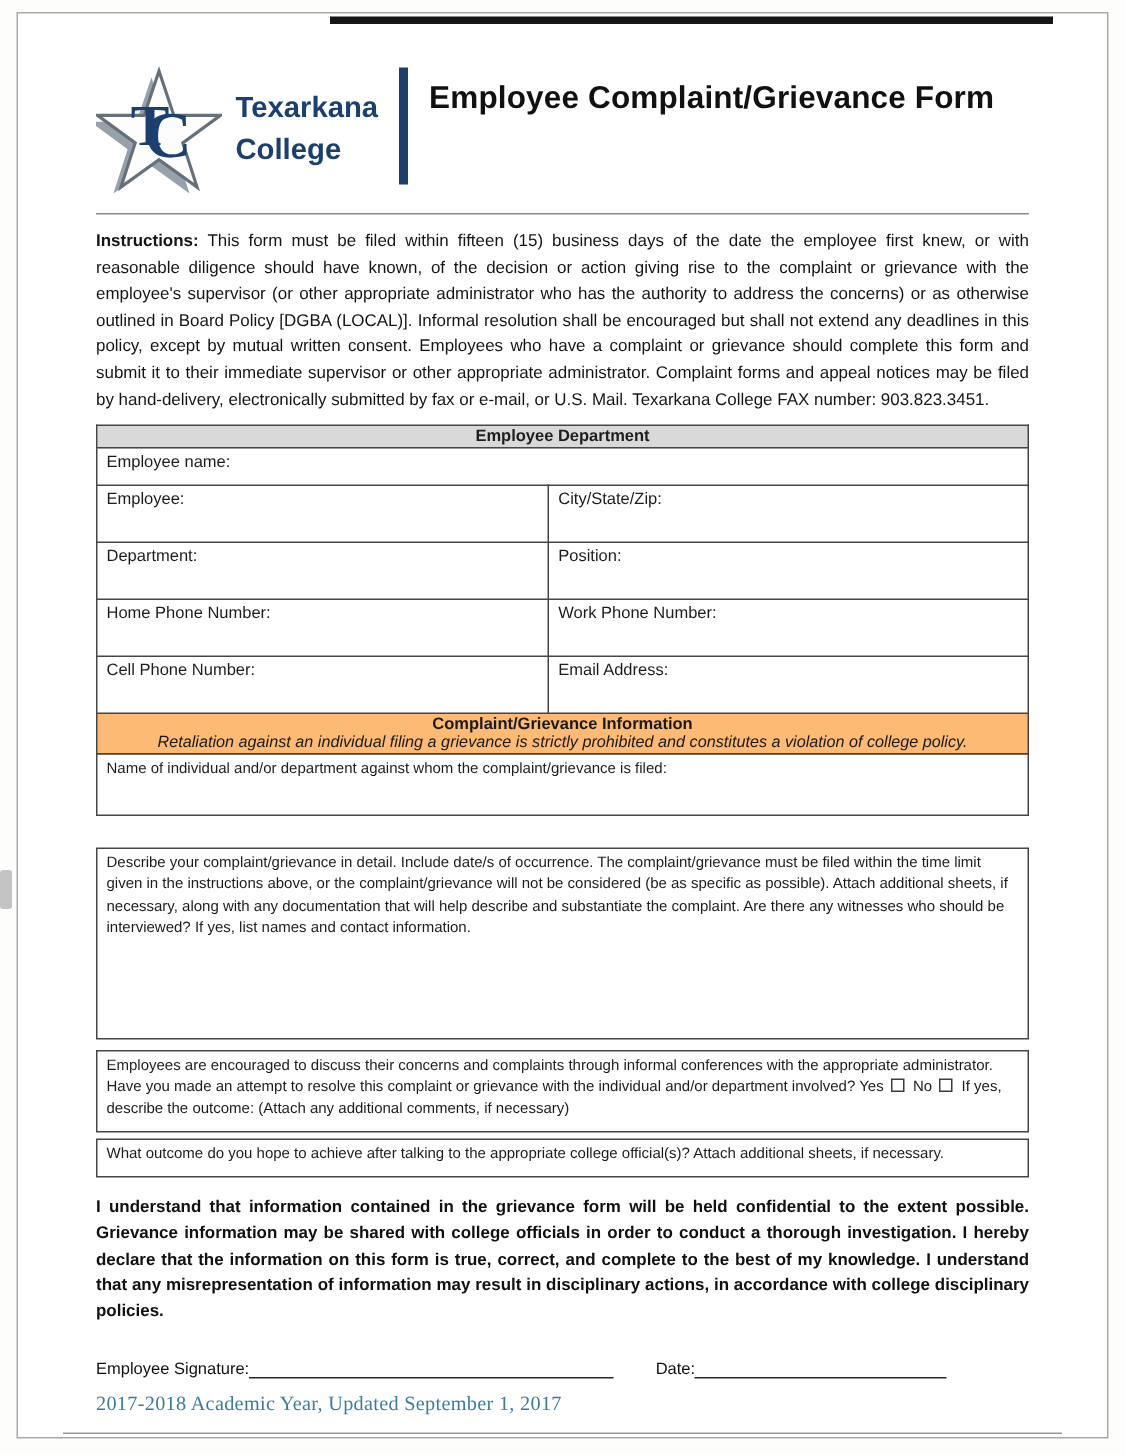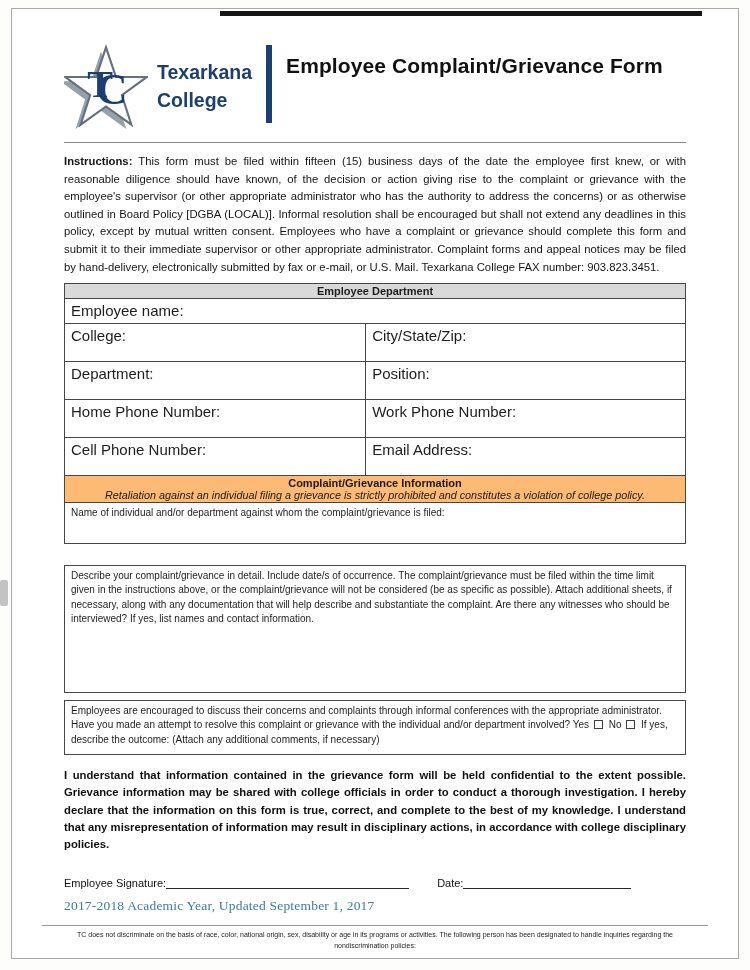--- a/index.html
+++ b/index.html
@@ -19,21 +19,21 @@
   .divider-bar { width:6px; height:78px; background:#1c3f70; margin:2px 14px 0 14px; }
   .form-title { font-size:21px; font-weight:bold; color:#111; margin-top:11px; letter-spacing:0.1px; }
   .header-rule { border:none; border-top:1px solid #8a8a8a; margin-top:13px; }
 
   
   .instructions { margin-top:10px; font-size:11.3px; line-height:1.56; text-align:justify; color:#151515; }
   .instructions b { font-weight:bold; }
 
   
   .emp-table { width:100%; border-collapse:collapse; margin-top:7px; }
-  .emp-table td { border:1px solid #464646; padding:3px 6px; vertical-align:top; font-size:15px; color:#1d1d1d; }
+  .emp-table td { border:1px solid #464646; padding:3px 6px; vertical-align:top; font-size:11px; color:#1d1d1d; }
   .emp-table td.band { background:#d9d9d9; text-align:center; font-weight:bold; font-size:11px; padding:1px 4px; }
   .row-name td { height:25px; }
   .row2 td { height:38px; }
   .emp-table td.colL { width:48.5%; }
 
   
   .cband { border:1px solid #464646; border-top:none; background:#fdba74; text-align:center; padding:1px 6px; }
   .cband-title { font-weight:bold; font-size:11px; }
   .cband-sub { font-style:italic; font-size:10.8px; }
   .cbox { border:1px solid #464646; padding:3px 6px; font-size:10px; line-height:1.42; color:#1d1d1d; }
@@ -94,21 +94,21 @@
         <tr>
       <td colspan="2" class="band">Employee Department</td>
     </tr>
     <tr class="row-name">
       <td colspan="2">
         <span>Employee name:</span>
       </td>
     </tr>
     <tr class="row2">
       <td class="colL">
-        <span>College:</span>
+        <span>Employee:</span>
       </td>
       <td>
         <span>City/State/Zip:</span>
       </td>
     </tr>
     <tr class="row2">
       <td class="colL">
         <span>Department:</span>
       </td>
       <td>
@@ -149,20 +149,23 @@
 
   <div class="cbox box-resolve">
     <span>Employees are encouraged to discuss their concerns and complaints through informal conferences with the appropriate administrator. Have you made an attempt to resolve this complaint or grievance with the individual and/or department involved?</span>
     <span>Yes</span>
     <span class="checkbox"></span>
     <span>No</span>
     <span class="checkbox"></span>
     <span>If yes, describe the outcome: (Attach any additional comments, if necessary)</span>
   </div>
 
+  <div class="cbox box-outcome">
+    <span>What outcome do you hope to achieve after talking to the appropriate college official(s)? Attach additional sheets, if necessary.</span>
+  </div>
 
   <p class="ack">I understand that information contained in the grievance form will be held confidential to the extent possible. Grievance information may be shared with college officials in order to conduct a thorough investigation. I hereby declare that the information on this form is true, correct, and complete to the best of my knowledge. I understand that any misrepresentation of information may result in disciplinary actions, in accordance with college disciplinary policies.</p>
 
   <div class="sig">
     <span>Employee Signature:</span>
     <span class="sig-line line1"></span>
     <span class="date-label">Date:</span>
     <span class="sig-line line2"></span>
   </div>
 

